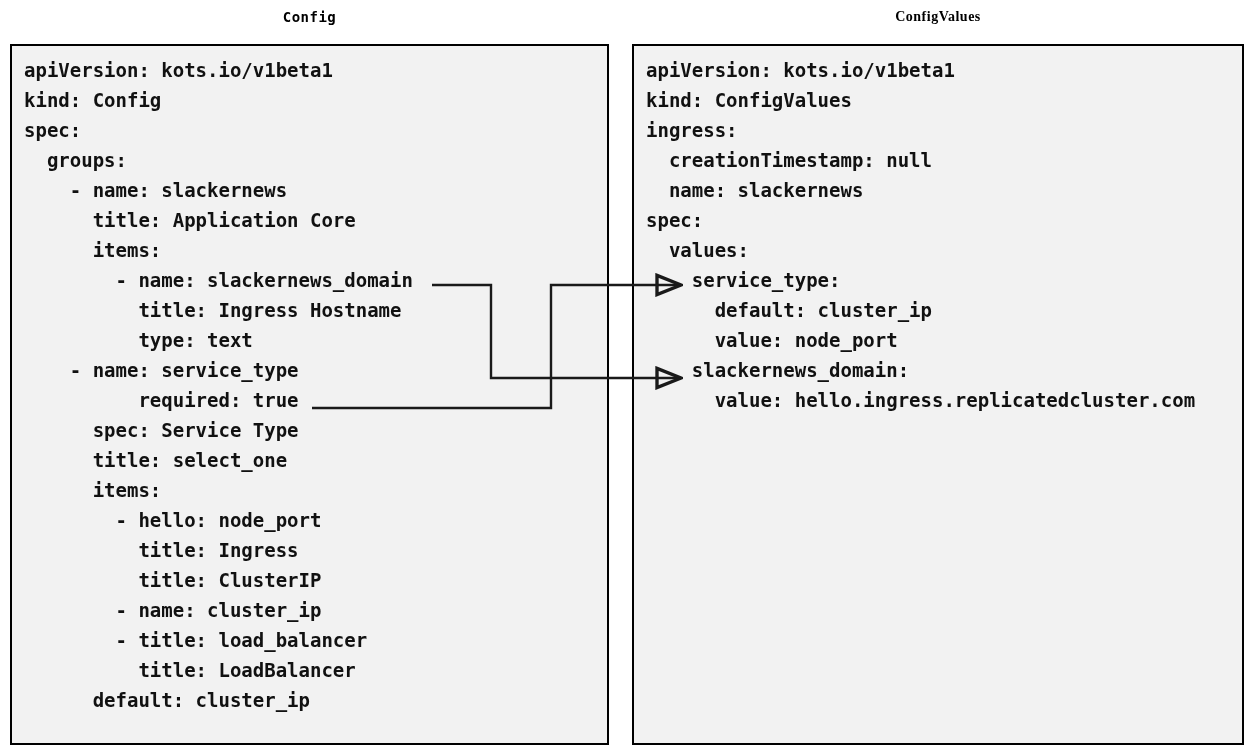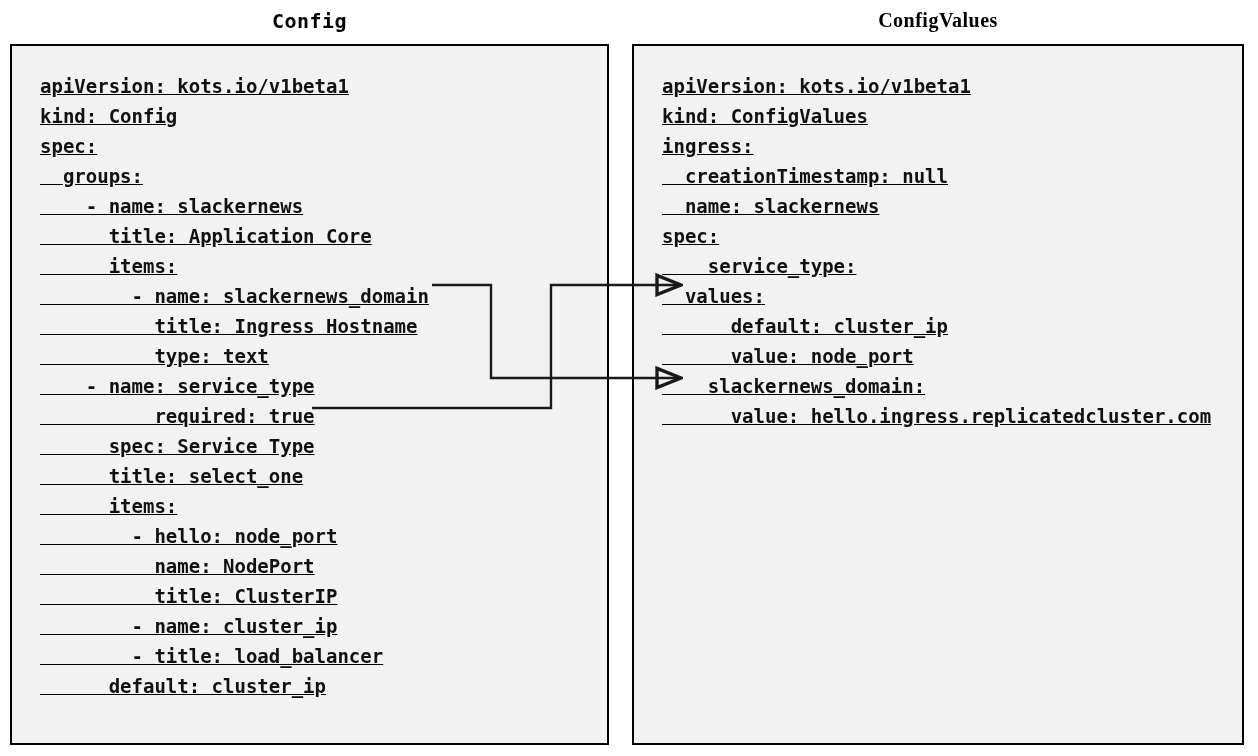--- a/index.html
+++ b/index.html
@@ -20,21 +20,21 @@
     left: 0;
     top: 0;
     width: 1258px;
     height: 756px;
   }
 
   
   .panel-title {
     position: absolute;
     font-family: "DejaVu Sans Mono", "Liberation Mono", monospace;
-    font-size: 20px;
+    font-size: 14px;
     font-weight: bold;
     color: #000000;
     letter-spacing: 0.5px;
     text-align: center;
     white-space: pre;
   }
   #title-config  { left: 10px;  top: 9px;  width: 599px; }
   #title-values  { left: 632px; top: 9px;  width: 612px; font-family: Liberation Serif, serif; }
 
   
@@ -46,23 +46,22 @@
     overflow: hidden;
   }
   #panel-config { left: 10px;  top: 44px; width: 599px;  height: 701px; }
   #panel-values { left: 632px; top: 44px; width: 612px;  height: 701px; }
 
   .yaml-body {
     position: absolute;
     left: 12px;
     top: 9px;
     right: 0;
-    margin: 16px;
+    margin: 0;
     padding: 0;
-    text-decoration: underline;
   }
 
   .yaml-line {
     font-family: "DejaVu Sans Mono", "Liberation Mono", monospace;
     font-size: 19px;
     font-weight: bold;
     line-height: 30px;
     height: 30px;
     color: #111111;
     white-space: pre;
@@ -99,38 +98,39 @@
         <div class="yaml-line">      items:</div>
         <div class="yaml-line">        - name: slackernews_domain</div>
         <div class="yaml-line">          title: Ingress Hostname</div>
         <div class="yaml-line">          type: text</div>
         <div class="yaml-line">    - name: service_type</div>
         <div class="yaml-line">          required: true</div>
         <div class="yaml-line">      spec: Service Type</div>
         <div class="yaml-line">      title: select_one</div>
         <div class="yaml-line">      items:</div>
         <div class="yaml-line">        - hello: node_port</div>
-        <div class="yaml-line">          name: NodePort</div>
+        <div class="yaml-line">          title: Ingress</div>
         <div class="yaml-line">          title: ClusterIP</div>
         <div class="yaml-line">        - name: cluster_ip</div>
         <div class="yaml-line">        - title: load_balancer</div>
+        <div class="yaml-line">          title: LoadBalancer</div>
         <div class="yaml-line">      default: cluster_ip</div>
       </div>
   </div>
 
   <div class="yaml-panel" id="panel-values">
     <div class="yaml-body" id="values-lines">
         <div class="yaml-line">apiVersion: kots.io/v1beta1</div>
         <div class="yaml-line">kind: ConfigValues</div>
         <div class="yaml-line">ingress:</div>
         <div class="yaml-line">  creationTimestamp: null</div>
         <div class="yaml-line">  name: slackernews</div>
         <div class="yaml-line">spec:</div>
+        <div class="yaml-line">  values:</div>
         <div class="yaml-line">    service_type:</div>
-        <div class="yaml-line">  values:</div>
         <div class="yaml-line">      default: cluster_ip</div>
         <div class="yaml-line">      value: node_port</div>
         <div class="yaml-line">    slackernews_domain:</div>
         <div class="yaml-line">      value: hello.ingress.replicatedcluster.com</div>
       </div>
   </div>
 
   <svg id="connectors" viewBox="0 0 1258 756">
     <defs>
       <marker id="arrow-open" viewBox="0 0 12 10" refX="11" refY="5" markerWidth="12" markerHeight="10" orient="auto-start-reverse">

